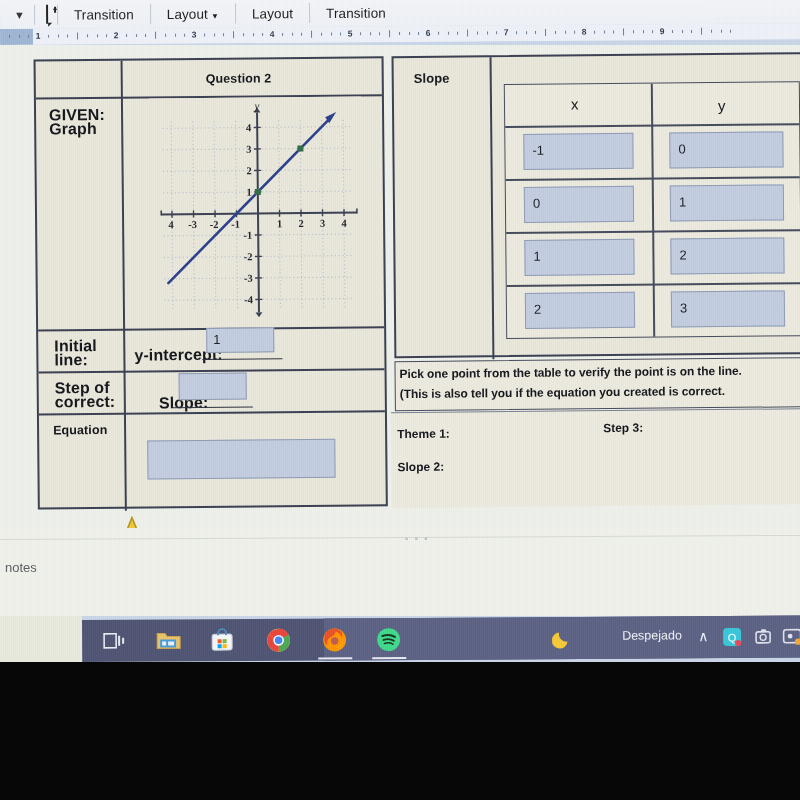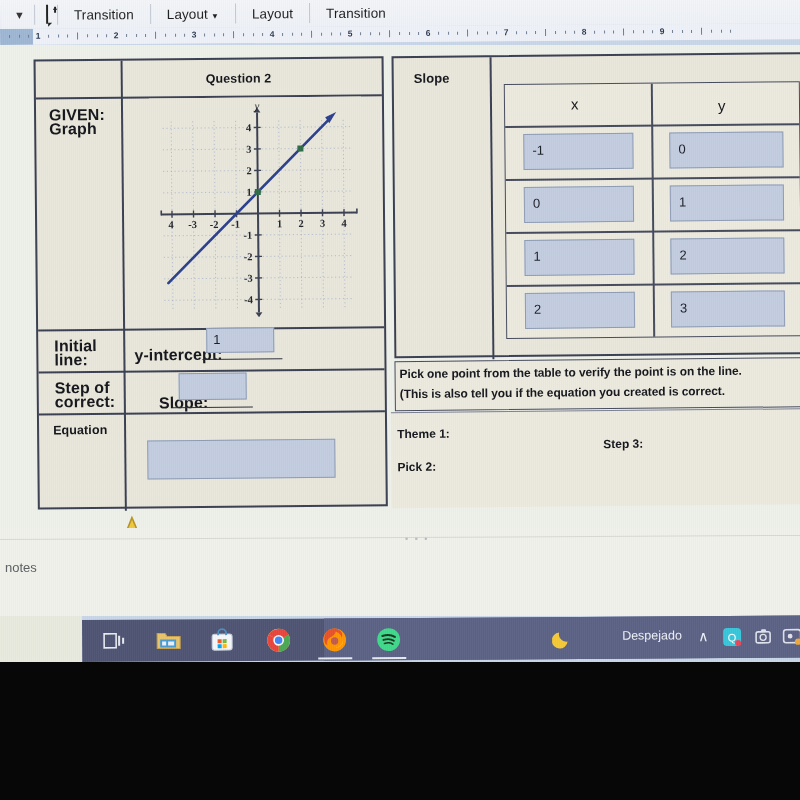--- a/index.html
+++ b/index.html
@@ -550,22 +550,22 @@
           </div>
         </div>
 
         <div id="ws-note">
           <p>Pick one point from the table to verify the point is on the line.</p>
           <p>(This is also tell you if the equation you created is correct.</p>
         </div>
 
         <div id="ws-steps">
           <div class="step-lbl" style="left:6px; top:14px;">Theme 1:</div>
-          <div class="step-lbl" style="left:6px; top:47px;">Pick 2:</div>
-          <div class="step-lbl" style="left:212px; top:26px;text-align:right;">Step 3:</div>
+          <div class="step-lbl" style="left:6px; top:47px;">Slope 2:</div>
+          <div class="step-lbl" style="left:212px; top:10px;text-align:right;">Step 3:</div>
         </div>
 
       </div>
     </div>
 
     <div id="notes-strip">
       <div id="notes-rule"></div>
       <div id="notes-dots">• • •</div>
       <div id="notes-label">notes</div>
     </div>

